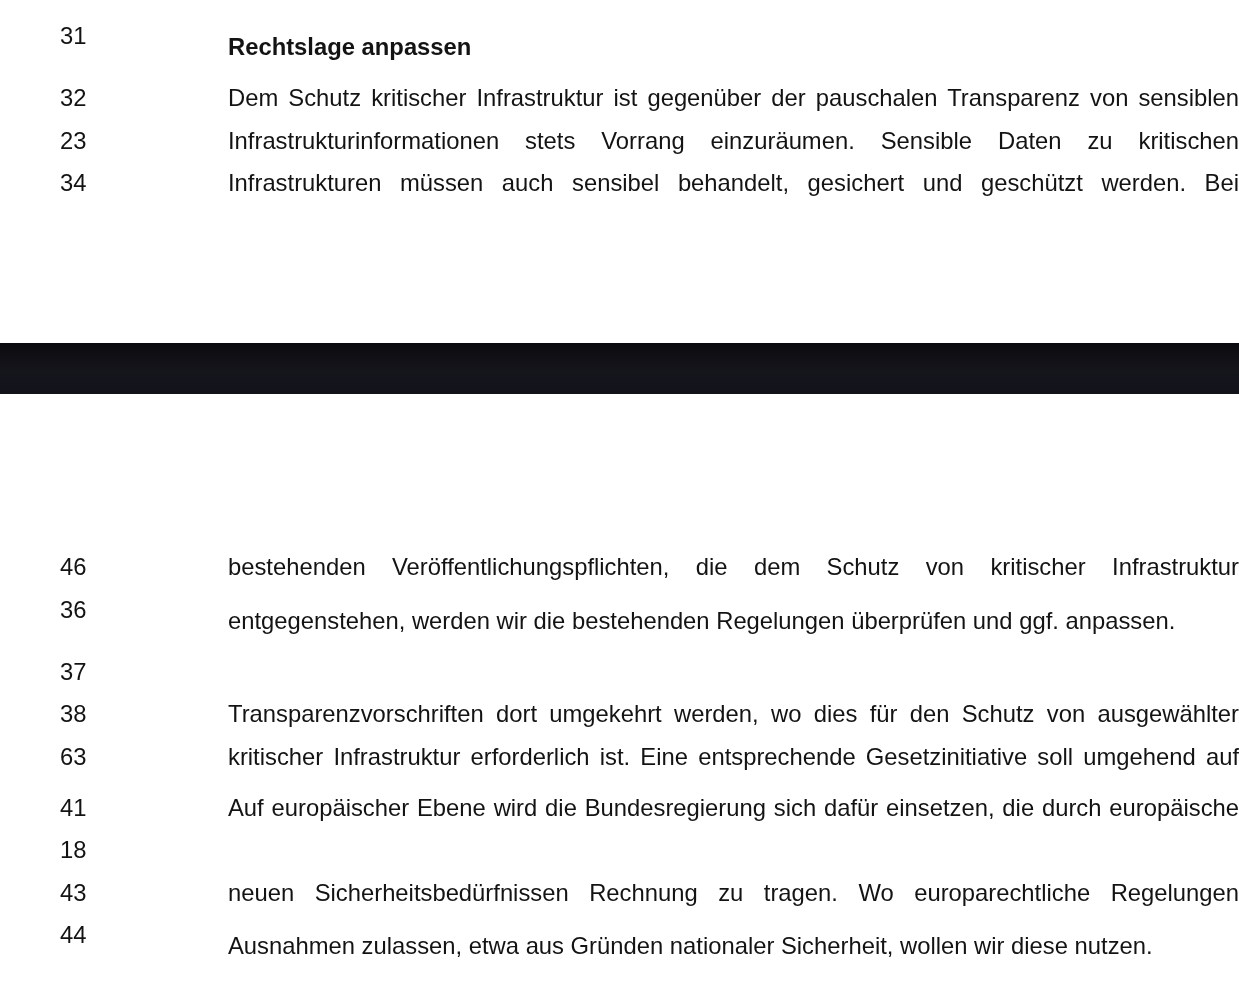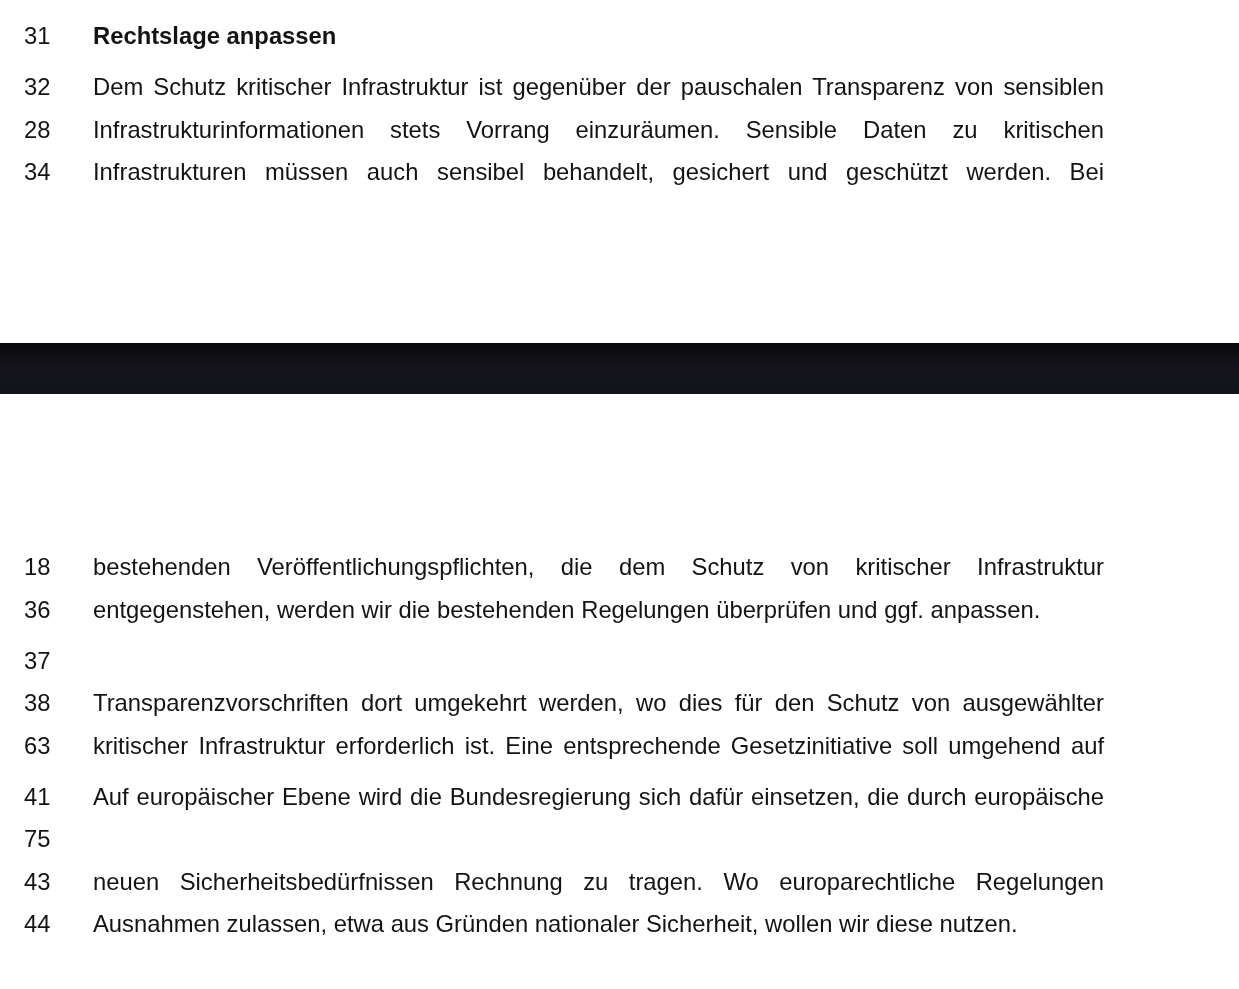--- a/index.html
+++ b/index.html
@@ -26,39 +26,40 @@
   .page-1 { height: 343px; padding-top: 15px; }
   .page-2 { height: 595px; padding-top: 152px; }
   .page-separator {
     width: 1239px;
     height: 51px;
     background: linear-gradient(180deg, var(--sep-top) 0%, var(--sep-mid) 55%, var(--sep-bot) 100%);
   }
   .para { margin-bottom: 8.5px; }
   .line {
     display: flex;
-    padding-left: 24px;
+    padding-left: 60px;
     font-size: 23.8px;
     line-height: 42.5px;
     white-space: normal;
+    justify-content: space-between;
   }
   .lineno {
     flex: 0 0 69px;
     width: 69px;
     text-align: left;
   }
   .linetext {
     flex: 0 0 1011px;
     width: 1011px;
   }
   .linetext.j {
     text-align: justify;
     text-align-last: justify;
   }
-  .linetext.left { text-align: left; }
+  .linetext.left { text-align: left; margin-top: 11px; }
   .linetext.heading { font-weight: bold; }
 </style>
 </head>
 <body>
 
 <div class="viewer">
 
   <section class="page page-1">
 
     <div class="para">
@@ -67,38 +68,38 @@
         <span class="linetext heading left">Rechtslage anpassen</span>
       </div>
     </div>
 
     <div class="para">
       <div class="line">
         <span class="lineno">32</span>
         <span class="linetext j">Dem Schutz kritischer Infrastruktur ist gegenüber der pauschalen Transparenz von sensiblen</span>
       </div>
       <div class="line">
-        <span class="lineno">28</span>
+        <span class="lineno">23</span>
         <span class="linetext j">Infrastrukturinformationen stets Vorrang einzuräumen. Sensible Daten zu kritischen</span>
       </div>
       <div class="line">
         <span class="lineno">34</span>
         <span class="linetext j">Infrastrukturen müssen auch sensibel behandelt, gesichert und geschützt werden. Bei</span>
       </div>
     </div>
 
   </section>
 
   <div class="page-separator"></div>
 
   <section class="page page-2">
 
     <div class="para">
       <div class="line">
-        <span class="lineno">18</span>
+        <span class="lineno">46</span>
         <span class="linetext j">bestehenden Veröffentlichungspflichten, die dem Schutz von kritischer Infrastruktur</span>
       </div>
       <div class="line">
         <span class="lineno">36</span>
         <span class="linetext left">entgegenstehen, werden wir die bestehenden Regelungen überprüfen und ggf. anpassen.</span>
       </div>
     </div>
 
     <div class="para">
       <div class="line">
@@ -113,21 +114,21 @@
         <span class="linetext j">kritischer Infrastruktur erforderlich ist. Eine entsprechende Gesetzinitiative soll umgehend auf</span>
       </div>
     </div>
 
     <div class="para">
       <div class="line">
         <span class="lineno">41</span>
         <span class="linetext j">Auf europäischer Ebene wird die Bundesregierung sich dafür einsetzen, die durch europäische</span>
       </div>
       <div class="line">
-        <span class="lineno">75</span>
+        <span class="lineno">18</span>
       </div>
       <div class="line">
         <span class="lineno">43</span>
         <span class="linetext j">neuen Sicherheitsbedürfnissen Rechnung zu tragen. Wo europarechtliche Regelungen</span>
       </div>
       <div class="line">
         <span class="lineno">44</span>
         <span class="linetext left">Ausnahmen zulassen, etwa aus Gründen nationaler Sicherheit, wollen wir diese nutzen.</span>
       </div>
     </div>

